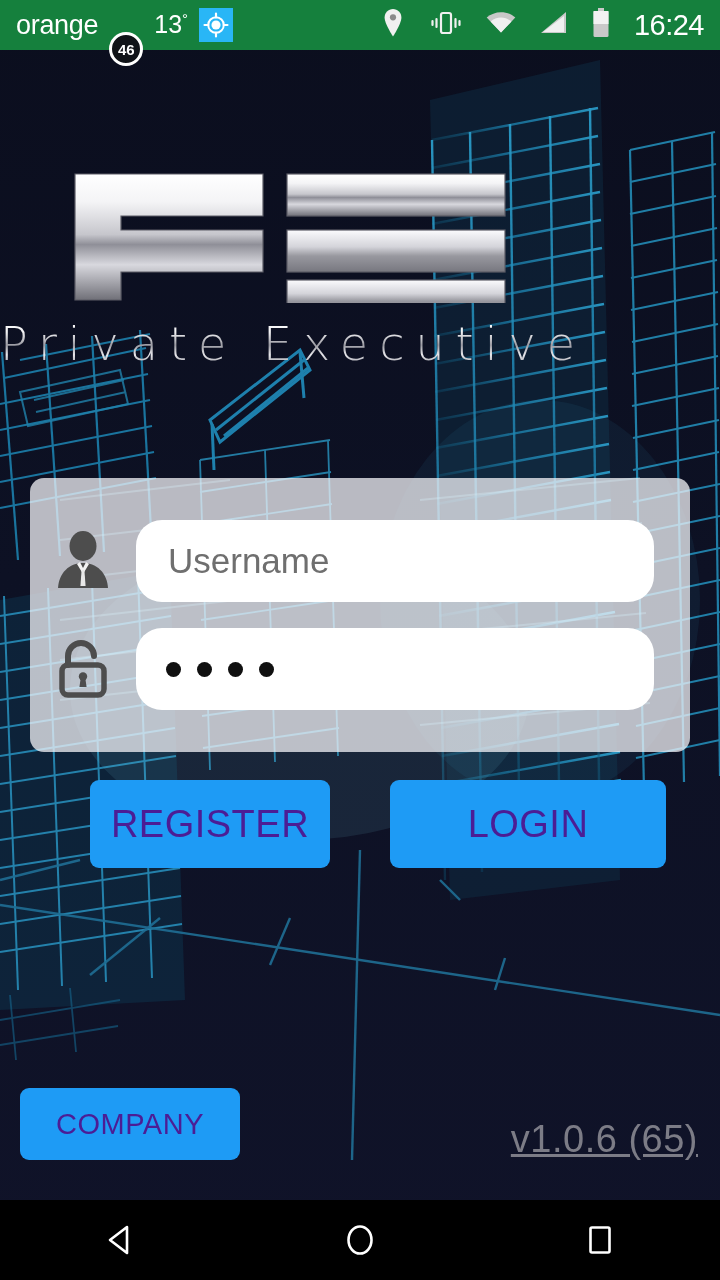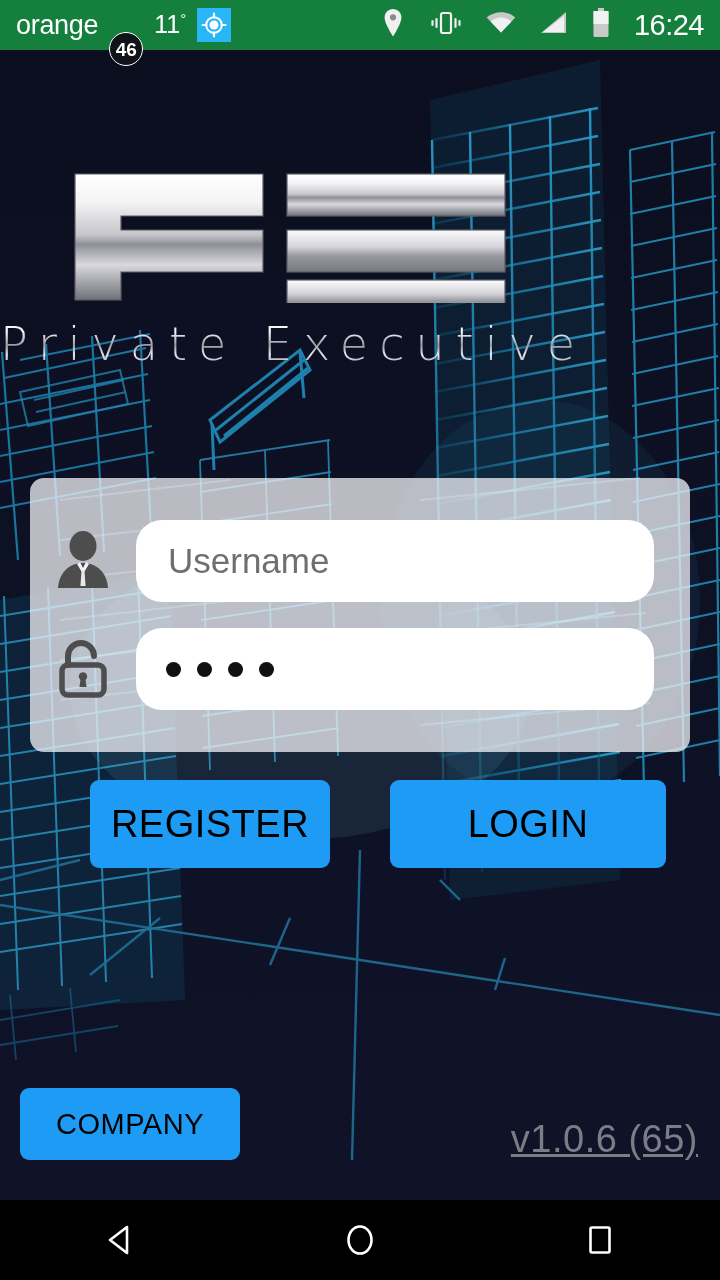--- a/index.html
+++ b/index.html
@@ -27,22 +27,22 @@
   }
   .sb-left { display: flex; align-items: center; gap: 11px; }
   .sb-right { display: flex; align-items: center; gap: 24px; margin-left: auto; }
   .carrier {
     color: #ffffff; font-size: 27px; letter-spacing: -0.3px;
     font-family: "Liberation Sans", sans-serif;
   }
   .badge46 {
     width: 34px; height: 34px; border-radius: 50%;
     background: #101318;
-    border: 1px solid #ffffff;
-    color: #ffffff; font-size: 19px; font-weight: bold;
+    border: 3px solid #ffffff;
+    color: #ffffff; font-size: 15px; font-weight: bold;
     display: flex; align-items: center; justify-content: center;
     line-height: 1;
     margin-top: 48px;
   }
   .temp { color: #ffffff; font-size: 25px; }
   .temp sup { font-size: 15px; vertical-align: super; }
   .gps-tile {
     width: 34px; height: 34px;
     background: #29b6f6;
     display: flex; align-items: center; justify-content: center;
@@ -107,21 +107,21 @@
     padding: 0 30px; gap: 16px;
   }
   .pw-dots span {
     width: 15px; height: 15px; border-radius: 50%;
     background: #101010; display: block;
   }
 
   
   .btn {
     background: #1e9bf5;
-    color: #000000;
+    color: #4c1d95;
     border: none; border-radius: 9px;
     font-size: 38px;
     letter-spacing: 0.5px;
     font-family: "Liberation Sans", sans-serif;
     display: flex; align-items: center; justify-content: center;
     cursor: pointer;
   }
   .btn-register {
     position: absolute; left: 90px; top: 780px;
     width: 240px; height: 88px;
@@ -363,21 +363,21 @@
 
       <ellipse cx="300" cy="690" rx="230" ry="150" fill="#7fd8f0" opacity="0.10"></ellipse>
       <ellipse cx="540" cy="600" rx="160" ry="200" fill="#39b5e0" opacity="0.07"></ellipse>
     </g>
   </svg>
 
   <div class="statusbar">
     <div class="sb-left">
       <span class="carrier">orange</span>
       <span class="badge46">46</span>
-      <span class="temp"><span>11</span><sup>°</sup></span>
+      <span class="temp"><span>13</span><sup>°</sup></span>
       <span class="gps-tile">
         <svg width="26" height="26" viewBox="0 0 24 24">
           <circle cx="12" cy="12" r="4.2" fill="#ffffff"></circle>
           <circle cx="12" cy="12" r="7.2" fill="none" stroke="#ffffff" stroke-width="1.8"></circle>
           <path d="M12 1.4V5M12 19v3.6M1.4 12H5M19 12h3.6" stroke="#ffffff" stroke-width="2" stroke-linecap="round"></path>
         </svg>
       </span>
     </div>
     <div class="sb-right">
       <span>

